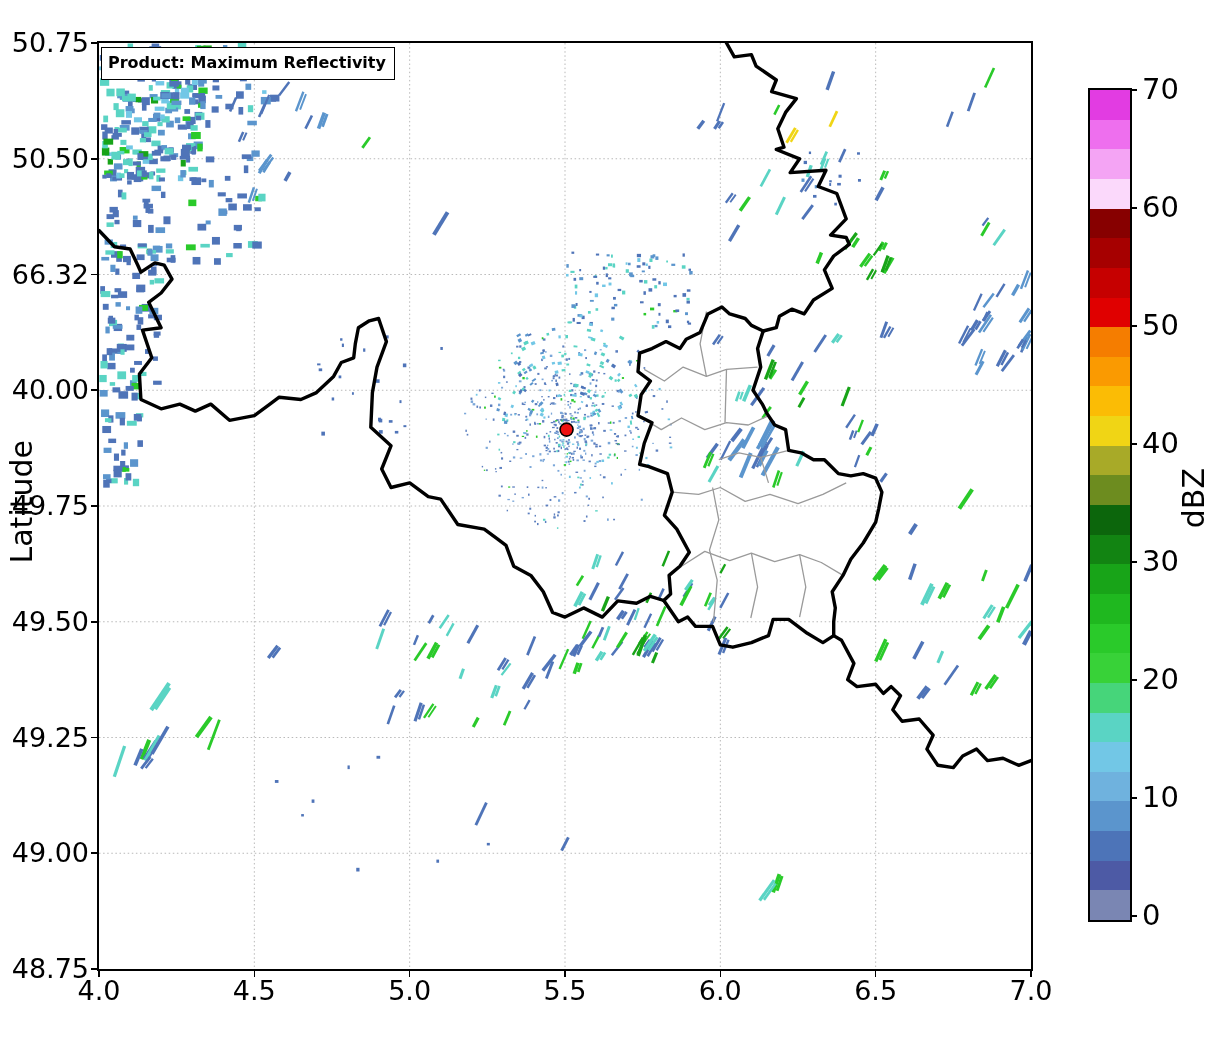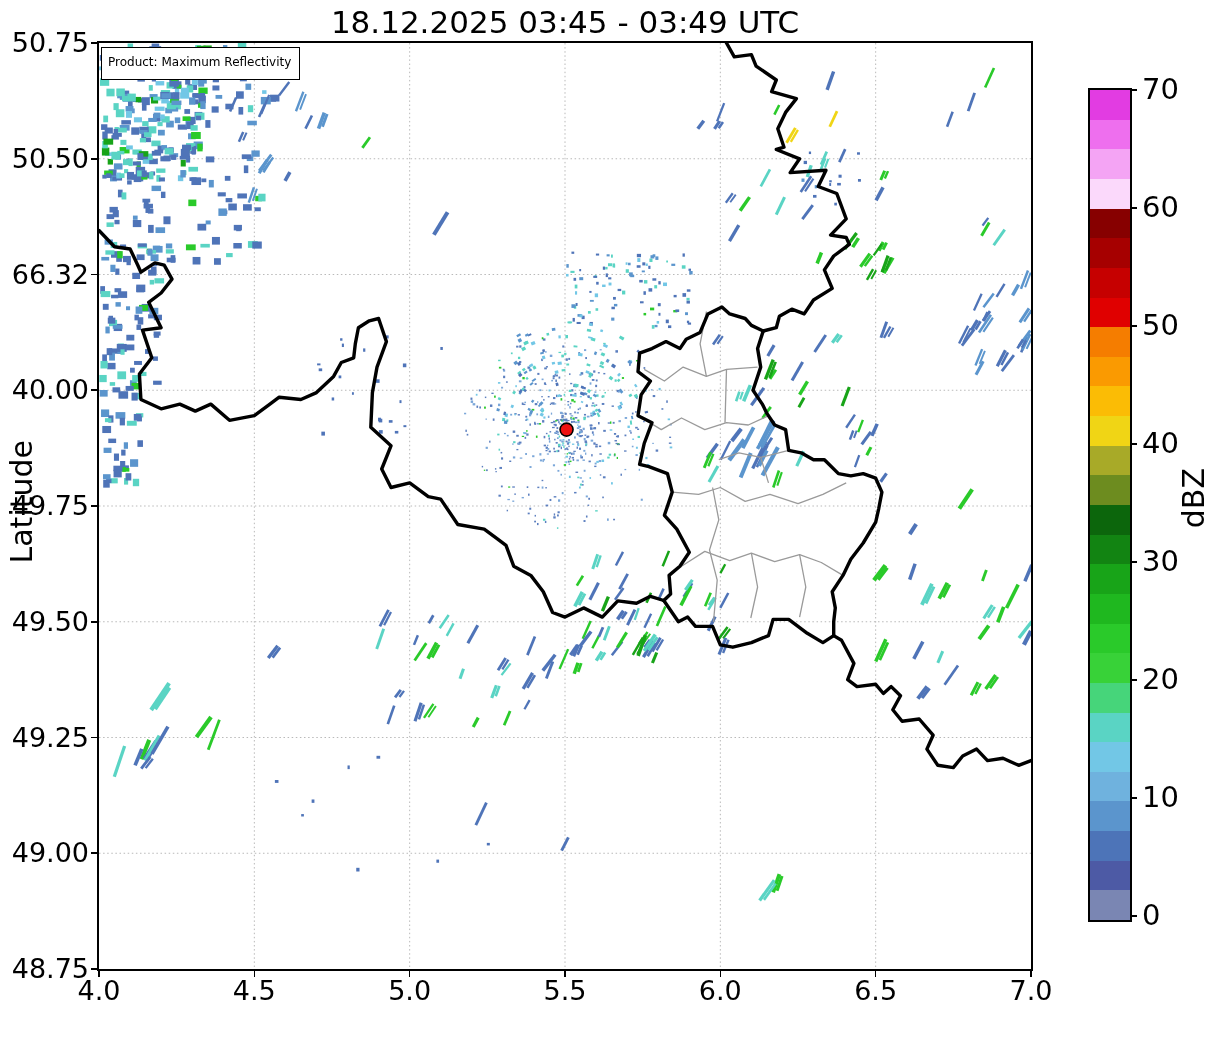--- a/index.html
+++ b/index.html
@@ -4,39 +4,38 @@
 <style>
   html,body{margin:0;padding:0;background:#ffffff;}
   #fig{position:relative;width:1219px;height:1040px;background:#ffffff;
        font-family:"DejaVu Sans",sans-serif;color:#000;overflow:hidden;}
   #title{position:absolute;left:99px;top:4px;width:932px;text-align:center;
          font-size:31px;line-height:36px;white-space:nowrap;}
   #plot{position:absolute;left:97px;top:41px;width:932px;height:926px;
         border:2px solid #000;background:#fff;}
   #mapsvg{position:absolute;left:0;top:0;}
   #annot{position:absolute;left:2px;top:4px;background:#ffffff;border:1.4px solid #000;
-         padding:3px 8px 5px 6px;font-size:12px;line-height:23px;z-index:5;white-space:nowrap;}
+         padding:3px 8px 5px 6px;font-size:16px;line-height:23px;z-index:5;white-space:nowrap;font-weight:bold;}
   .ticklabel{position:absolute;font-size:27px;white-space:nowrap;}
   .xlab{transform:translateX(-50%);top:975px;}
   .ylab{text-align:right;width:88px;left:1px;}
   .tickmark{position:absolute;background:#000;}
   #xlabel{position:absolute;left:99px;top:1000px;width:932px;text-align:center;font-size:30px;}
   #ylabel{position:absolute;left:4px;top:440px;font-size:30px;
           writing-mode:vertical-rl;transform:rotate(180deg);}
   #cbar{position:absolute;left:1088px;top:88px;width:40px;height:830px;border:2px solid #000;}
   .cseg{position:absolute;left:0;width:100%;}
   .cbarlabel{position:absolute;left:1142px;font-size:29px;transform:translateY(-52%);}
   #dbz{position:absolute;left:1176px;top:468px;font-size:30px;
        writing-mode:vertical-rl;transform:rotate(180deg);}
 </style>
 </head>
 <body>
 
 <div id="fig">
-  <div id="title">18.12.2025 03:45 - 03:49 UTC</div>
 
   <div id="plot">
     <svg id="mapsvg" width="932" height="926" viewBox="0 0 932 926">
       <g id="grid-layer">
           <line x1="155.33333333333331" y1="0" x2="155.33333333333331" y2="926" stroke="#b9b9b9" stroke-width="1" stroke-dasharray="1.5 2.6"></line>
           <line x1="310.66666666666663" y1="0" x2="310.66666666666663" y2="926" stroke="#b9b9b9" stroke-width="1" stroke-dasharray="1.5 2.6"></line>
           <line x1="466" y1="0" x2="466" y2="926" stroke="#b9b9b9" stroke-width="1" stroke-dasharray="1.5 2.6"></line>
           <line x1="621.3333333333333" y1="0" x2="621.3333333333333" y2="926" stroke="#b9b9b9" stroke-width="1" stroke-dasharray="1.5 2.6"></line>
           <line x1="776.6666666666667" y1="0" x2="776.6666666666667" y2="926" stroke="#b9b9b9" stroke-width="1" stroke-dasharray="1.5 2.6"></line>
           <line x1="0" y1="115.75" x2="932" y2="115.75" stroke="#b9b9b9" stroke-width="1" stroke-dasharray="1.5 2.6"></line>

